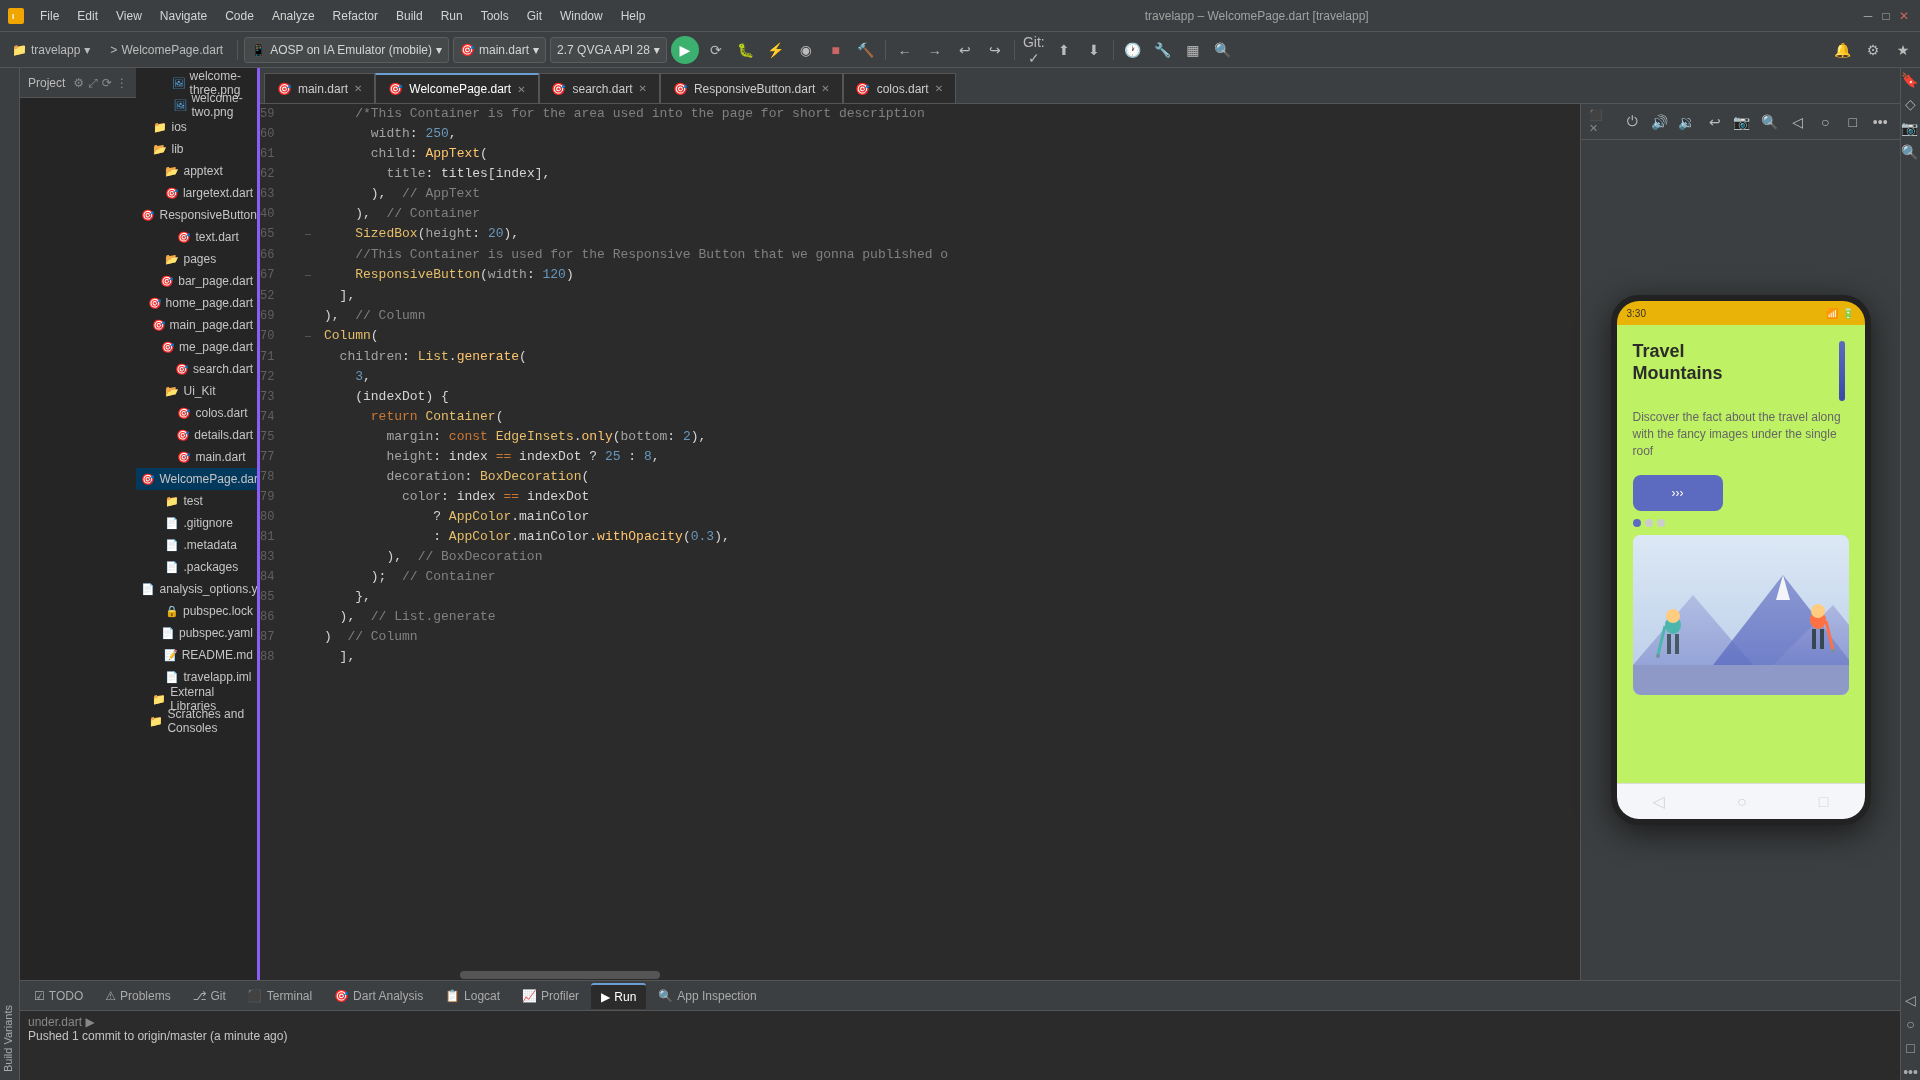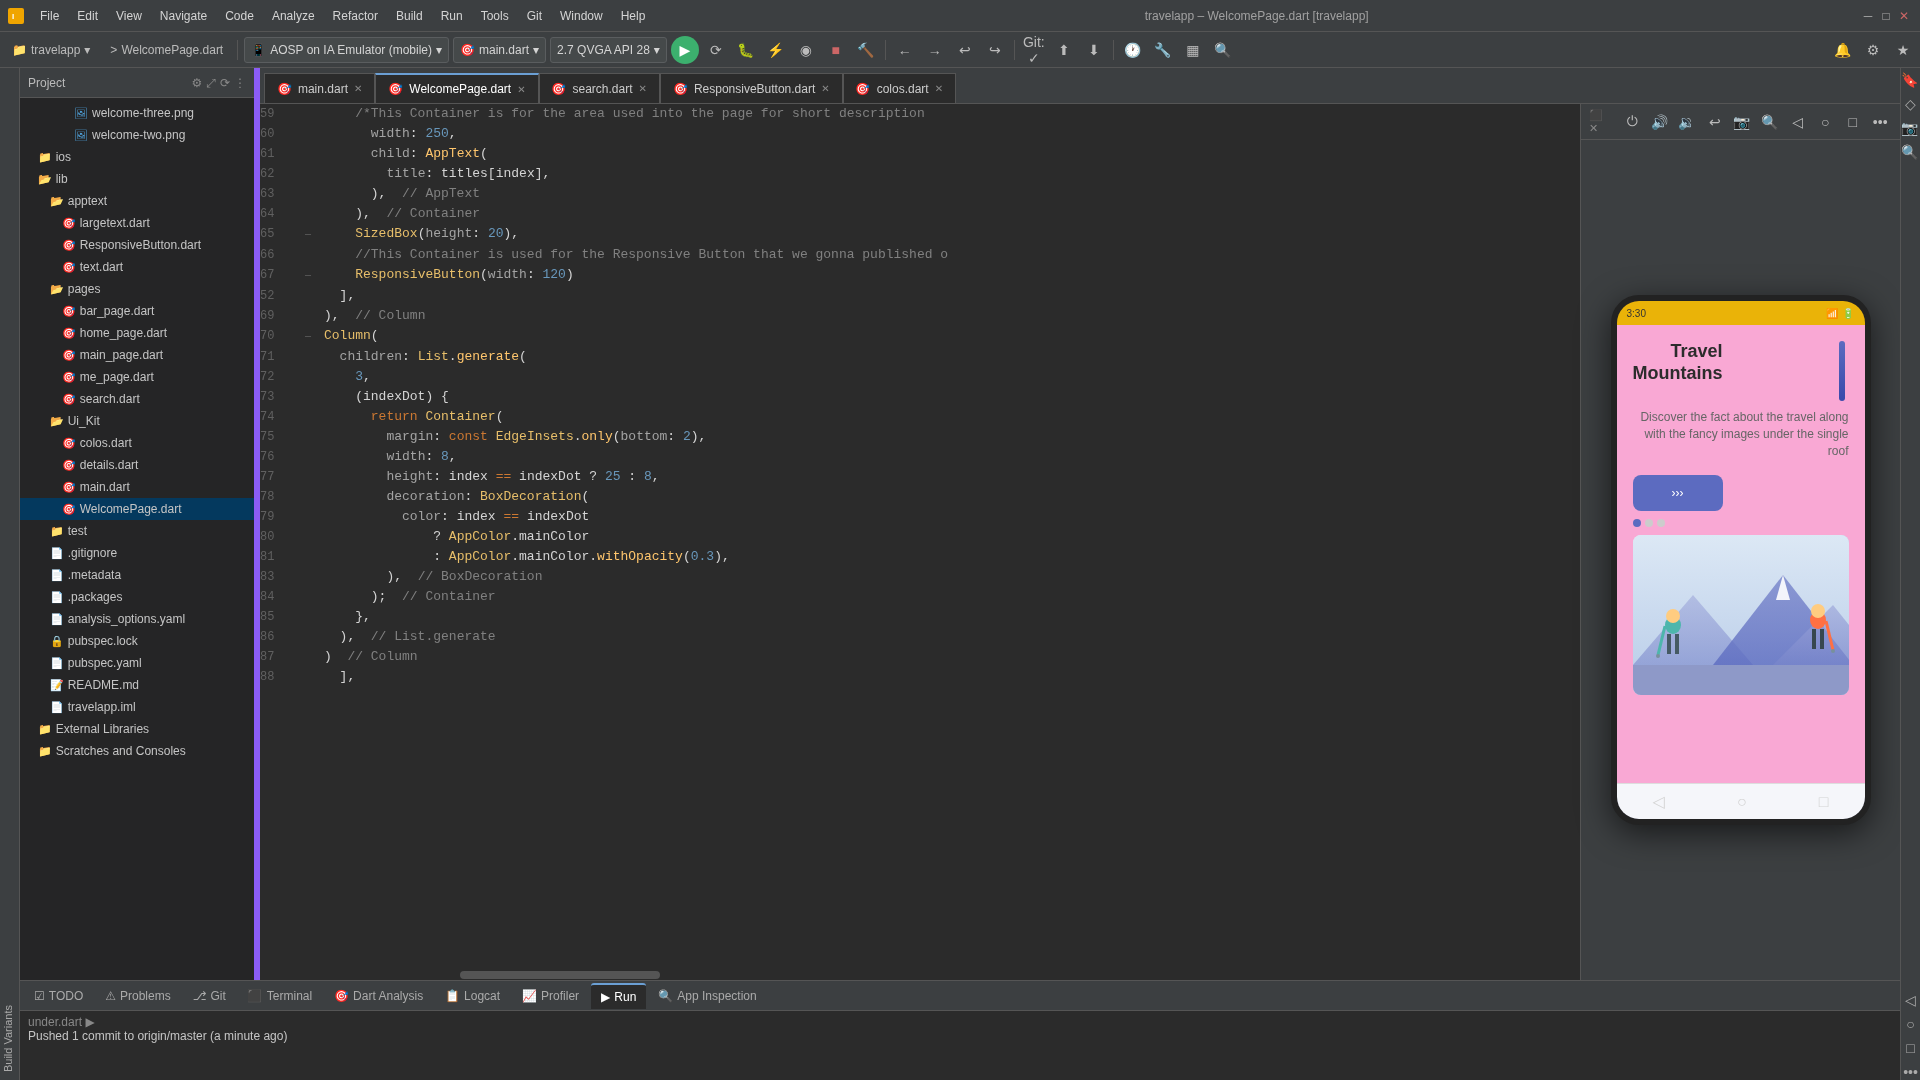--- a/index.html
+++ b/index.html
@@ -106,23 +106,23 @@
       color: #bbb;
       cursor: pointer;
       display: flex; align-items: center; justify-content: center;
       font-size: 14px;
     }
 
     
     #project-panel {
       width: 240px;
       background: #252526;
-      border-right: 6px solid #8b5cf6;
-      display: flex;
-      flex-direction: column;
+      border-right: 3px solid #8b5cf6;
+      display: flex;
+      flex-direction: row;
       overflow: hidden;
     }
     #project-header {
       height: 30px;
       background: #3c3f41;
       display: flex;
       align-items: center;
       padding: 0 8px;
       border-bottom: 1px solid #555;
       gap: 4px;
@@ -292,23 +292,22 @@
       border-top: 1px solid #ddd;
       display: flex;
       align-items: center;
       justify-content: space-around;
     }
 
     
     .phone-app {
       padding: 16px;
       height: 100%;
-      background: #f9a8d4;
+      background: #bef264;
       overflow: hidden;
-      text-align: right;
     }
     .phone-title {
       font-size: 18px;
       font-weight: bold;
       color: #2c2c2c;
       line-height: 1.2;
     }
     .phone-subtitle {
       font-size: 12px;
       color: #666;
@@ -763,21 +762,21 @@
                     <span class="line-num">62</span>
                     <span class="gutter"></span>
                     <span class="code-text">        <span class="prop">title</span>: <span class="var">titles</span>[<span class="var">index</span>],</span>
                   </div>
                   <div class="code-line">
                     <span class="line-num">63</span>
                     <span class="gutter"></span>
                     <span class="code-text">      ),  <span class="cmt">// AppText</span></span>
                   </div>
                   <div class="code-line">
-                    <span class="line-num">64</span>
+                    <span class="line-num">40</span>
                     <span class="gutter"></span>
                     <span class="code-text">    ),  <span class="cmt">// Container</span></span>
                   </div>
                   <div class="code-line">
                     <span class="line-num">65</span>
                     <span class="gutter"><span class="gutter-arrow">—</span></span>
                     <span class="code-text">    <span class="cls">SizedBox</span>(<span class="prop">height</span>: <span class="num">20</span>),</span>
                   </div>
                   <div class="code-line">
                     <span class="line-num">66</span>
@@ -821,25 +820,20 @@
                   </div>
                   <div class="code-line">
                     <span class="line-num">74</span>
                     <span class="gutter"></span>
                     <span class="code-text">      <span class="kw">return</span> <span class="cls">Container</span>(</span>
                   </div>
                   <div class="code-line">
                     <span class="line-num">75</span>
                     <span class="gutter"></span>
                     <span class="code-text">        <span class="prop">margin</span>: <span class="kw">const</span> <span class="cls">EdgeInsets</span>.<span class="fn">only</span>(<span class="prop">bottom</span>: <span class="num">2</span>),</span>
-                  </div>
-                  <div class="code-line">
-                    <span class="line-num">76</span>
-                    <span class="gutter"></span>
-                    <span class="code-text">        <span class="prop">width</span>: <span class="num">8</span>,</span>
                   </div>
                   <div class="code-line">
                     <span class="line-num">77</span>
                     <span class="gutter"></span>
                     <span class="code-text">        <span class="prop">height</span>: <span class="var">index</span> <span class="op">==</span> <span class="var">indexDot</span> ? <span class="num">25</span> : <span class="num">8</span>,</span>
                   </div>
                   <div class="code-line">
                     <span class="line-num">78</span>
                     <span class="gutter"></span>
                     <span class="code-text">        <span class="prop">decoration</span>: <span class="cls">BoxDecoration</span>(</span>

